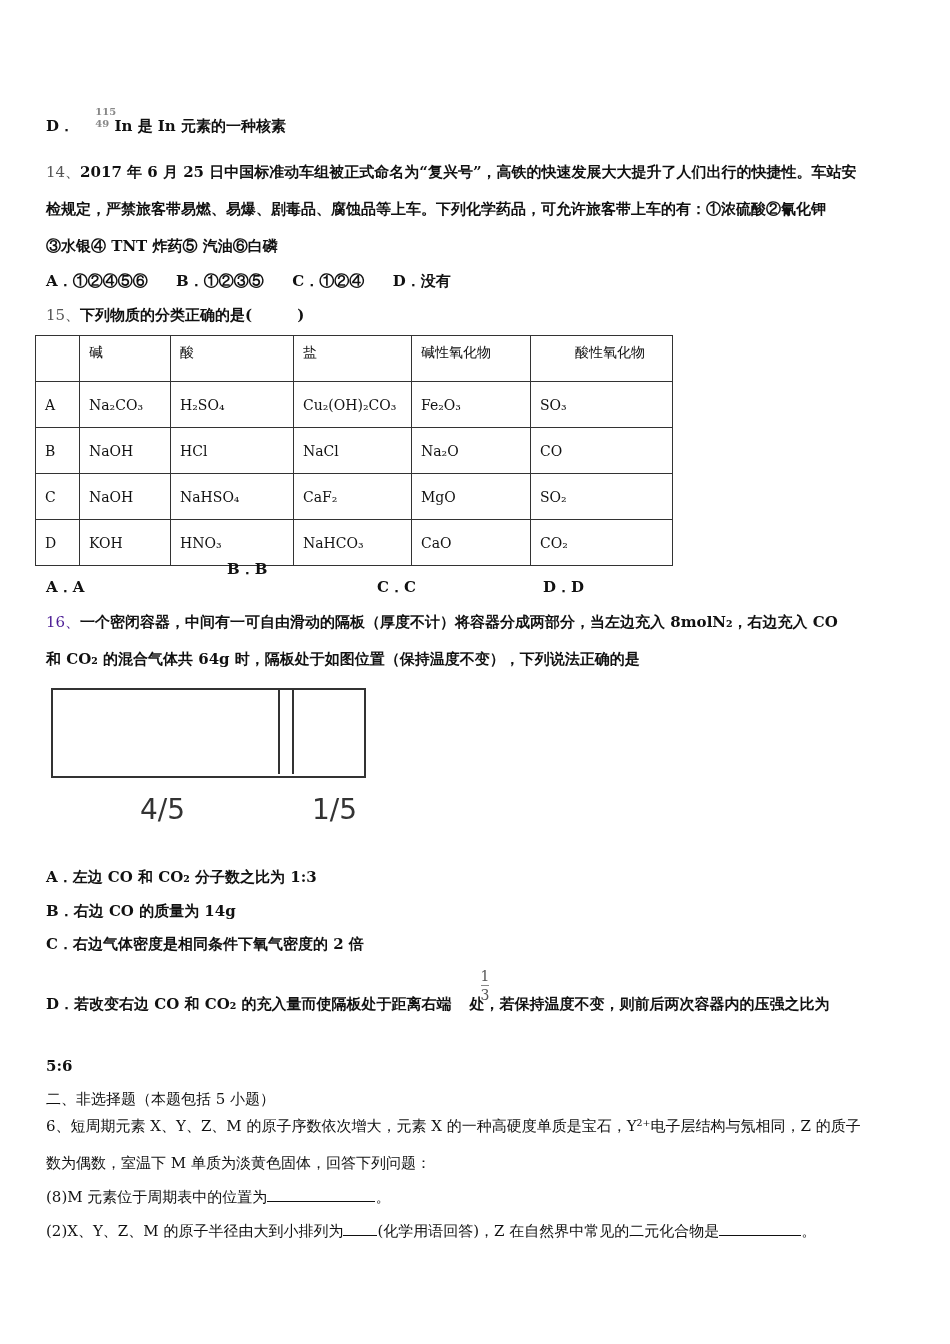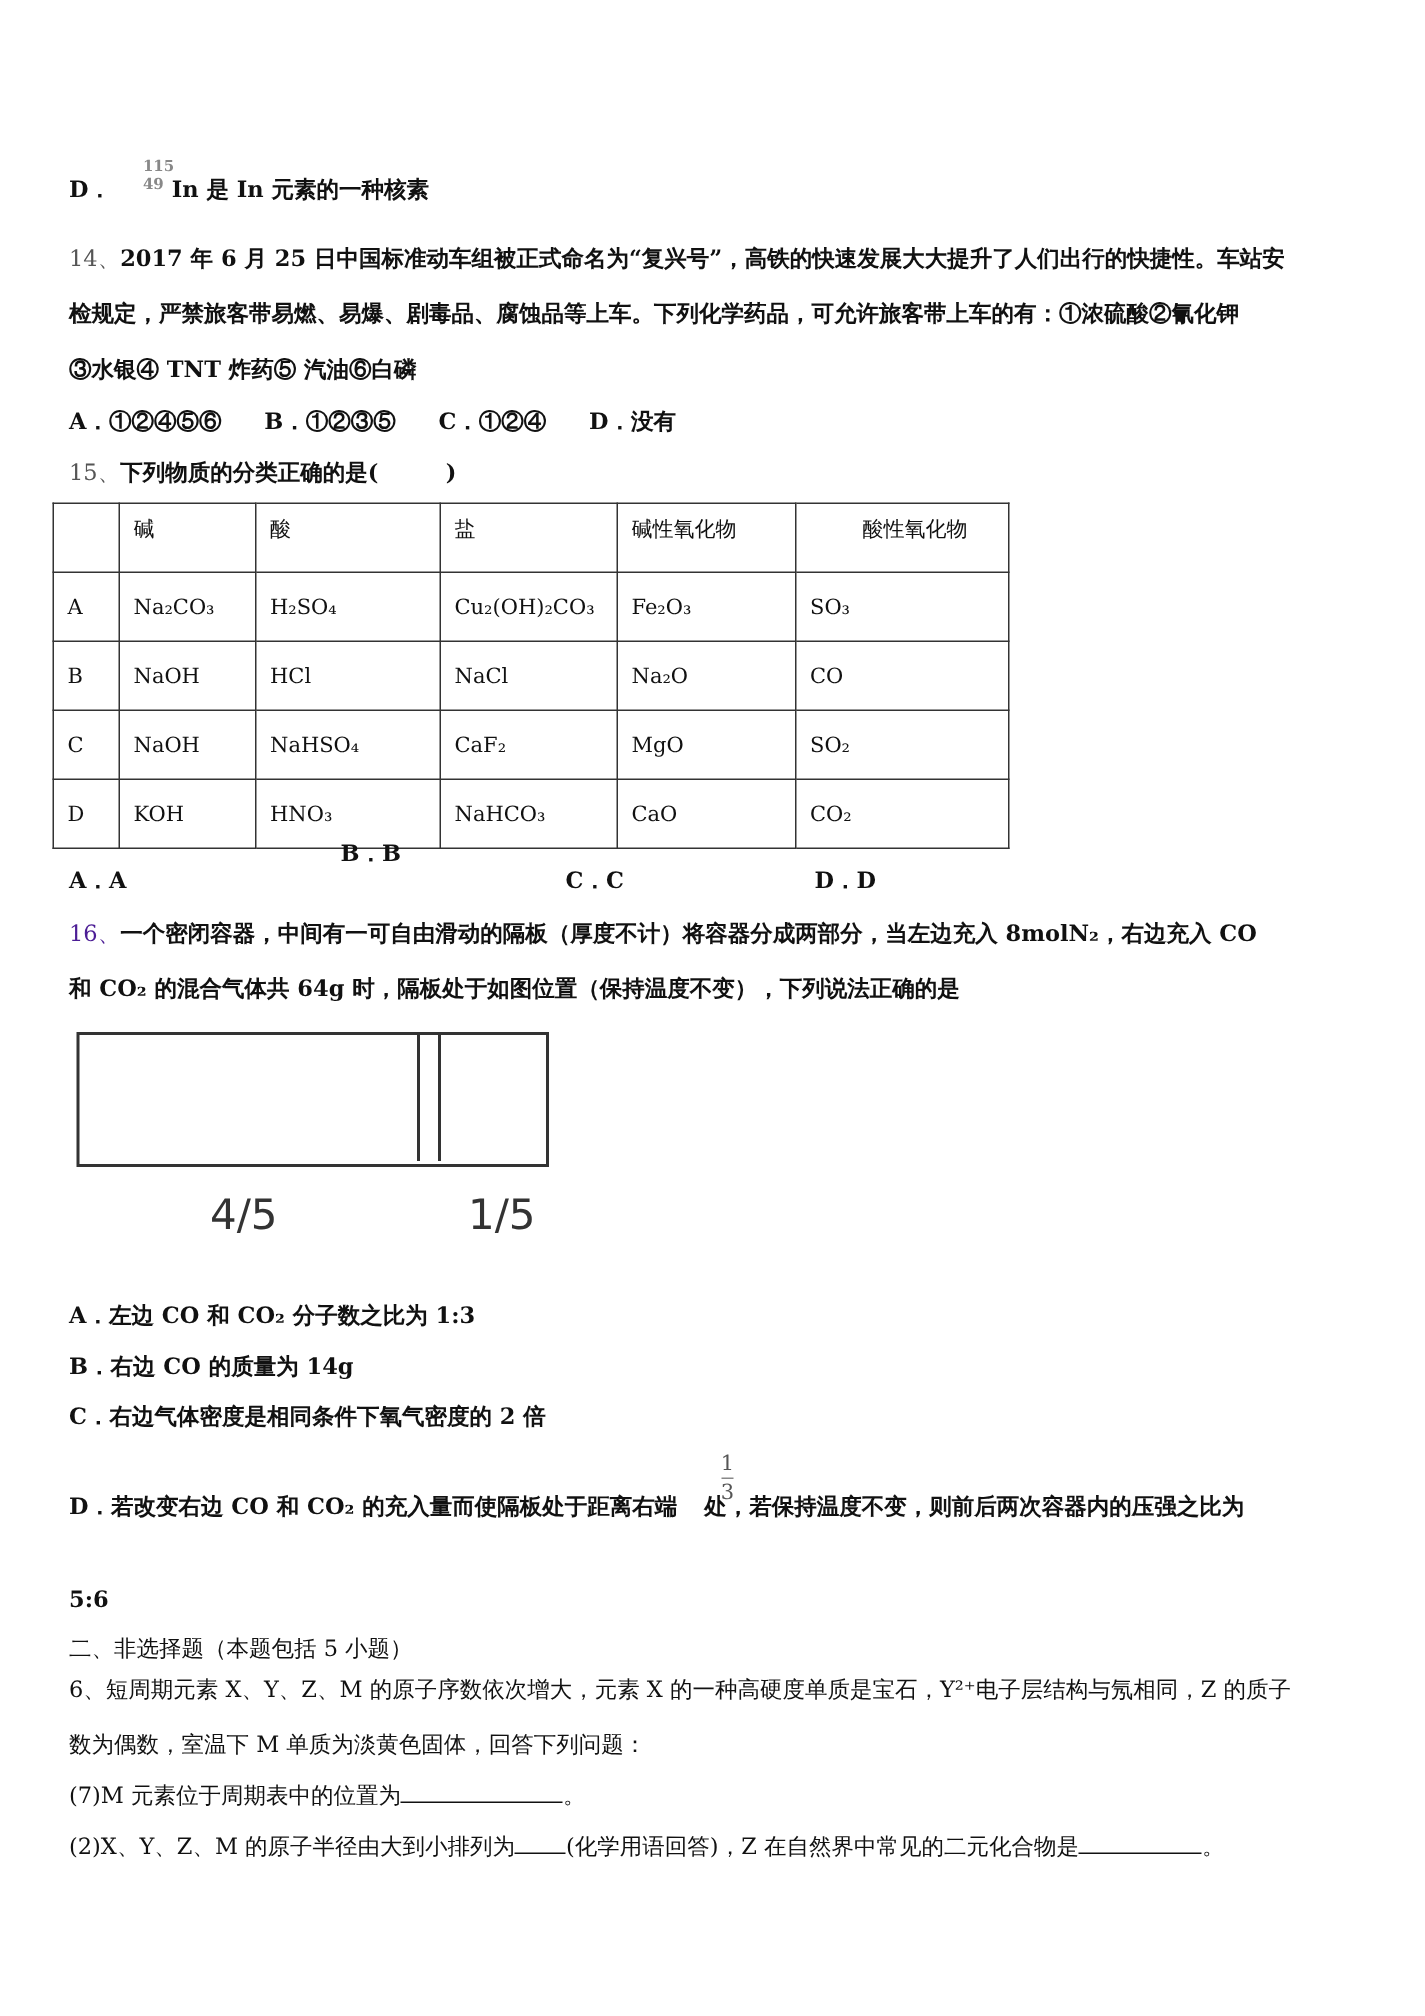--- a/index.html
+++ b/index.html
@@ -139,17 +139,17 @@
 </div>
 <div class="line b" style="top:1056px;">5:6</div>
 
 <div class="line" style="top:1089px;">二、非选择题（本题包括 5 小题）</div>
 
 <div class="line" style="top:1116px;">
   <span>6、</span><span>短周期元素 X、Y、Z、M 的原子序数依次增大，元素 X 的一种高硬度单质是宝石，Y²⁺电子层结构与氖相同，Z 的质子</span>
 </div>
 <div class="line" style="top:1153px;">数为偶数，室温下 M 单质为淡黄色固体，回答下列问题：</div>
 <div class="line" style="top:1187px;">
-  <span>(7)M 元素位于周期表中的位置为</span><span class="blank" style="width:108px;"></span><span>。</span>
+  <span>(8)M 元素位于周期表中的位置为</span><span class="blank" style="width:108px;"></span><span>。</span>
 </div>
 <div class="line" style="top:1221px;">
   <span>(2)X、Y、Z、M 的原子半径由大到小排列为</span><span class="blank" style="width:34px;"></span><span>(化学用语回答)，Z 在自然界中常见的二元化合物是</span><span class="blank" style="width:82px;"></span><span>。</span>
 </div>
 
 </body></html>

